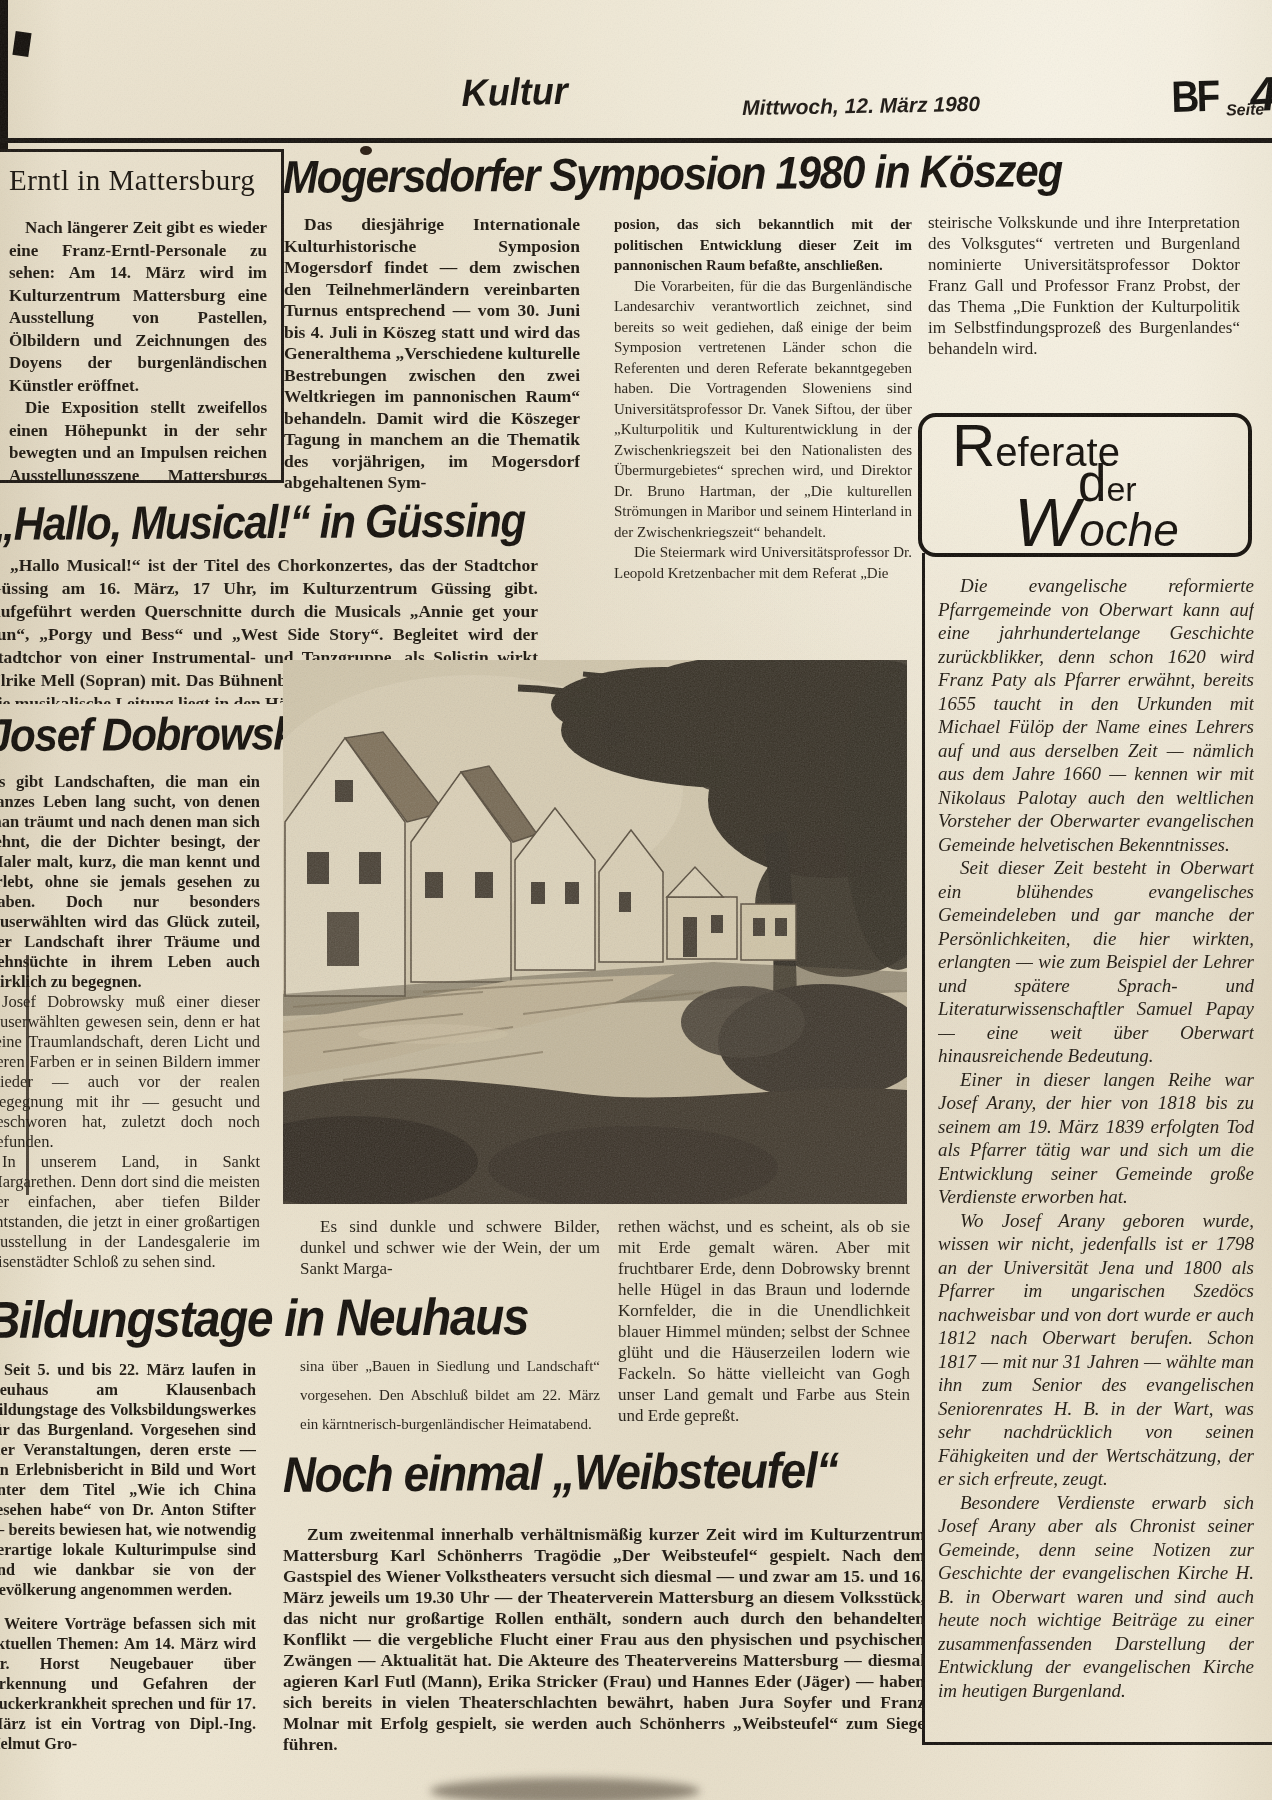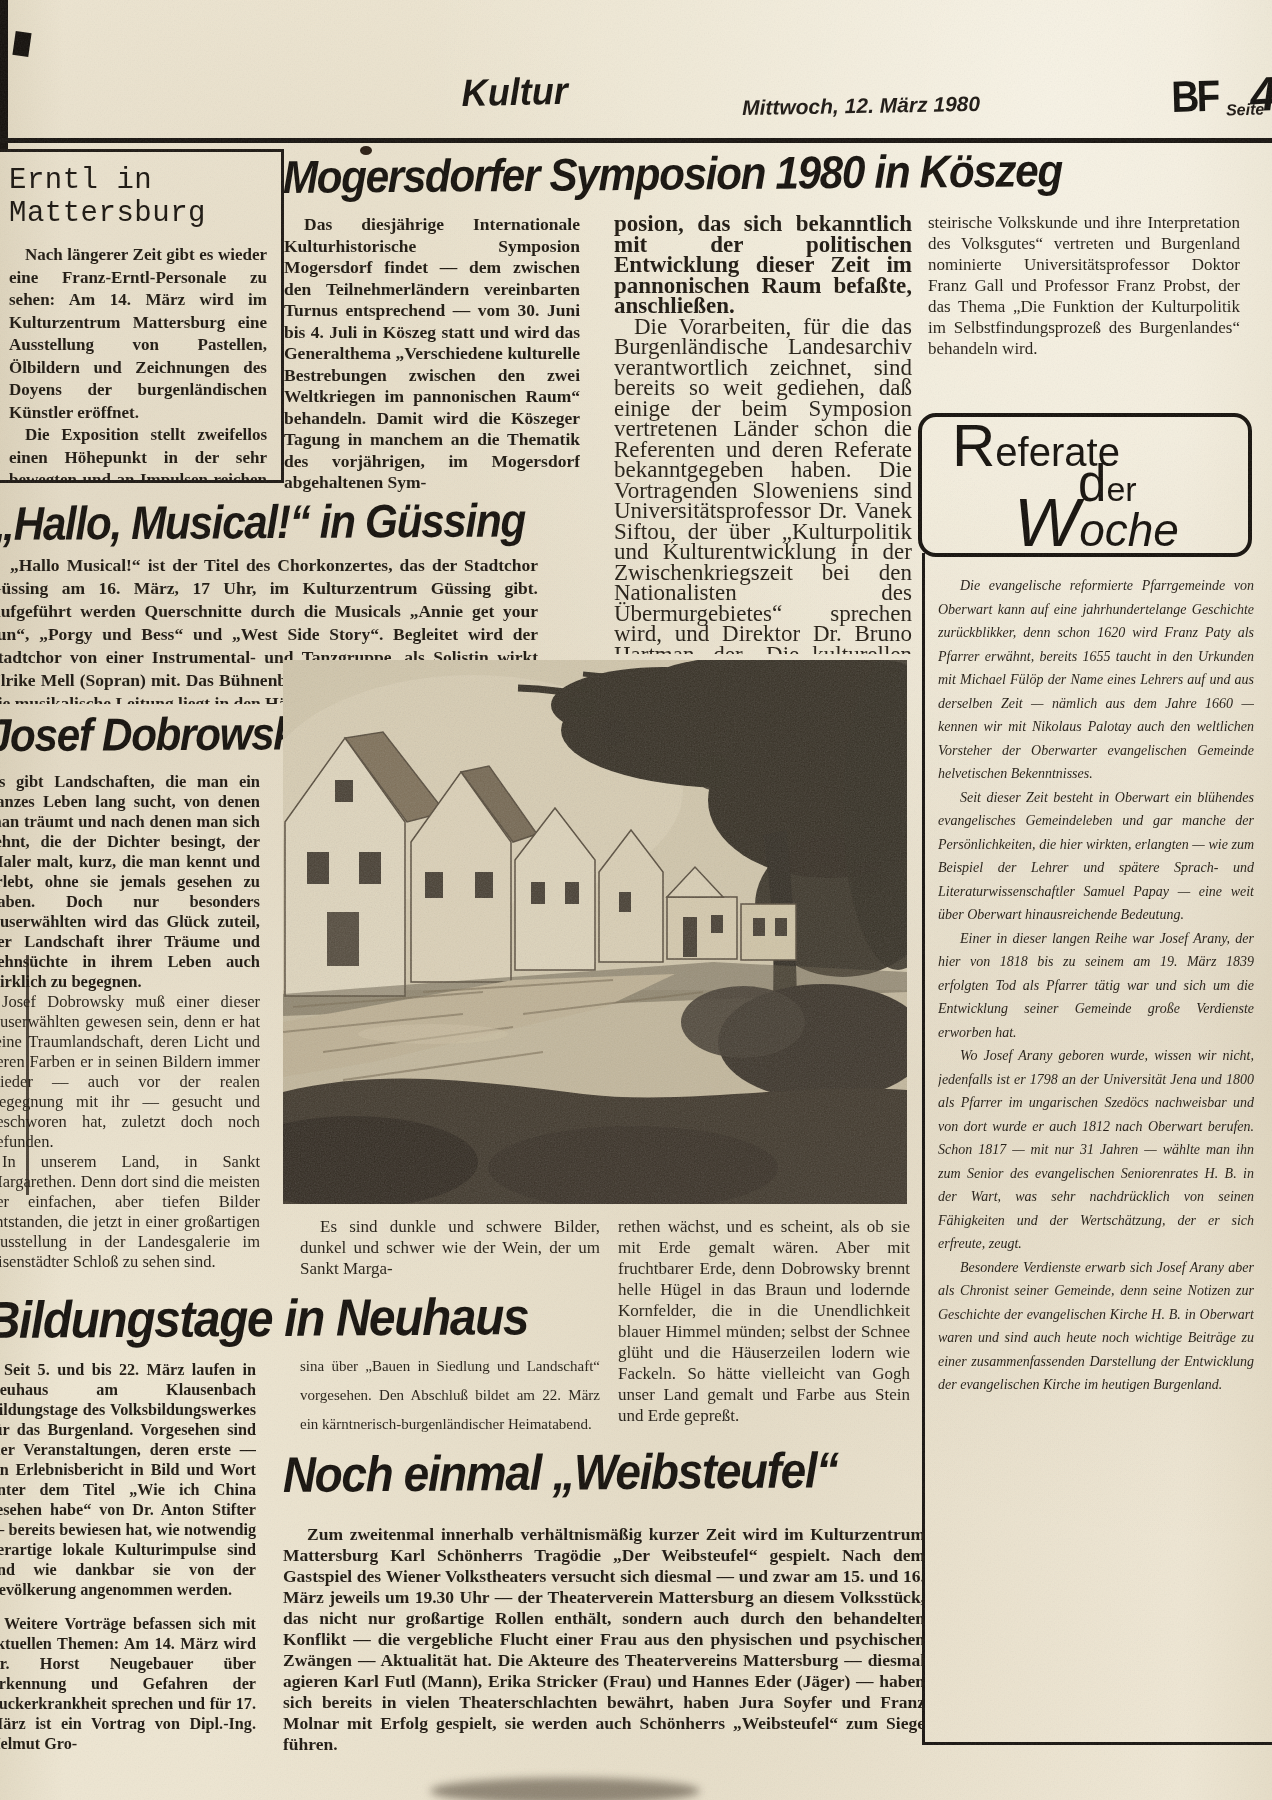--- a/index.html
+++ b/index.html
@@ -20,21 +20,21 @@
   .b{font-weight:700;color:#1e1810;}
   .it{font-style:italic;}
   .hl{
     font-family:"Liberation Sans",sans-serif;font-weight:700;font-style:italic;
     color:#15110c;white-space:nowrap;letter-spacing:-1.5px;transform-origin:left bottom;
   }
   .rule{background:#181410;}
   .clip{overflow:hidden;}
   
   .erntl{border:3px solid #1d1813;padding:10px 14px 0 16px;background:transparent;}
-  .erntl h2{margin:2px 0 14px 0;font-family:Liberation Mono, monospace;font-weight:500;
+  .erntl h2{margin:2px 0 20px 0;font-family:Liberation Serif, serif;font-weight:500;
     font-size:29px;letter-spacing:.5px;color:#1a150f;font-style:normal;}
   
   .logo-word{font-family:"Liberation Sans",sans-serif;font-weight:400;color:#14100b;line-height:.85;}
   .logo-word::first-letter{font-size:1.5em;}
   .gbox{border:4px solid #15110c;border-radius:18px;}
   .memorial-text p{margin:0;text-indent:22px;}
   .smudge{filter:blur(4px);}
   .artifact{background:#14100c;}
 </style>
 </head>
@@ -60,21 +60,21 @@
     <div class="serif b" style="font-size:17px;line-height:22.5px;">
       <p style="text-indent:16px;">Nach längerer Zeit gibt es wieder eine Franz-Erntl-Personale zu sehen: Am 14. März wird im Kulturzentrum Mattersburg eine Ausstellung von Pastellen, Ölbildern und Zeichnungen des Doyens der burgenländischen Künstler eröffnet.</p>
       <p style="text-indent:16px;">Die Exposition stellt zweifellos einen Höhepunkt in der sehr bewegten und an Impulsen reichen Ausstellungsszene Mattersburgs dar.</p>
     </div>
   </div>
 
   <div class="abs hl" style="left:283px;top:150px;font-size:46px;transform:rotate(-0.5deg) scaleX(.92);">Mogersdorfer Symposion 1980 in Köszeg</div>
   <div class="abs serif b clip" style="left:284px;top:214px;width:296px;max-height:365px;font-size:17.5px;line-height:21.5px;">
     <p style="text-indent:20px;">Das diesjährige Internationale Kulturhistorische Symposion Mogersdorf findet — dem zwischen den Teilnehmerländern vereinbarten Turnus entsprechend — vom 30. Juni bis 4. Juli in Köszeg statt und wird das Generalthema „Verschiedene kulturelle Bestrebungen zwischen den zwei Weltkriegen im pannonischen Raum“ behandeln. Damit wird die Köszeger Tagung in manchem an die Thematik des vorjährigen, im Mogersdorf abgehaltenen Sym-</p>
   </div>
-  <div class="abs serif clip" style="left:614px;top:214px;width:298px;max-height:440px;font-size:23px;line-height:20.5px;">
+  <div class="abs serif clip" style="left:614px;top:214px;width:298px;max-height:440px;font-size:15px;line-height:20.5px;">
     <p class="b">posion, das sich bekanntlich mit der politischen Entwicklung dieser Zeit im pannonischen Raum befaßte, anschließen.</p>
     <p style="text-indent:20px;">Die Vorarbeiten, für die das Burgenländische Landesarchiv verantwortlich zeichnet, sind bereits so weit gediehen, daß einige der beim Symposion vertretenen Länder schon die Referenten und deren Referate bekanntgegeben haben. Die Vortragenden Sloweniens sind Universitätsprofessor Dr. Vanek Siftou, der über „Kulturpolitik und Kulturentwicklung in der Zwischenkriegszeit bei den Nationalisten des Übermurgebietes“ sprechen wird, und Direktor Dr. Bruno Hartman, der „Die kulturellen Strömungen in Maribor und seinem Hinterland in der Zwischenkriegszeit“ behandelt.</p>
     <p style="text-indent:20px;">Die Steiermark wird Universitätsprofessor Dr. Leopold Kretzenbacher mit dem Referat „Die</p>
   </div>
   <div class="abs serif clip" style="left:928px;top:212px;width:312px;max-height:190px;font-size:17px;line-height:21px;">
     <p>steirische Volkskunde und ihre Interpretation des Volksgutes“ vertreten und Burgenland nominierte Universitätsprofessor Doktor Franz Gall und Professor Franz Probst, der das Thema „Die Funktion der Kulturpolitik im Selbstfindungsprozeß des Burgenlandes“ behandeln wird.</p>
   </div>
 
   <div class="abs hl" style="left:-6px;top:496px;font-size:47px;transform:rotate(-0.4deg) scaleX(.9);">„Hallo, Musical!“ in Güssing</div>
   <div class="abs serif b clip" style="left:-12px;top:554px;width:550px;max-height:150px;font-size:17.5px;line-height:23px;">
@@ -171,21 +171,21 @@
   <div class="abs serif clip" style="left:300px;top:1216px;width:300px;max-height:72px;font-size:17px;line-height:21px;">
     <p style="text-indent:20px;">Es sind dunkle und schwere Bilder, dunkel und schwer wie der Wein, der um Sankt Marga-</p>
   </div>
 
   <div class="abs gbox" style="left:918px;top:413px;width:326px;height:136px;"></div>
   <div class="abs logo-word" style="left:952px;top:420px;font-size:40px;">Referate</div>
   <div class="abs logo-word" style="left:1078px;top:462px;font-size:34px;">der</div>
   <div class="abs logo-word" style="left:1014px;top:494px;font-size:46px;font-style:italic;">Woche</div>
   <div class="abs rule" style="left:922px;top:553px;width:3px;height:1189px;"></div>
   <div class="abs rule" style="left:922px;top:1742px;width:350px;height:3px;"></div>
-  <div class="abs serif it memorial-text clip" style="left:938px;top:574px;width:316px;max-height:1160px;font-size:14px;line-height:23.5px;color:#201a12;">
+  <div class="abs serif it memorial-text clip" style="left:938px;top:574px;width:316px;max-height:1160px;font-size:19px;line-height:23.5px;color:#201a12;">
     <p>Die evangelische reformierte Pfarrgemeinde von Oberwart kann auf eine jahrhundertelange Geschichte zurückblikker, denn schon 1620 wird Franz Paty als Pfarrer erwähnt, bereits 1655 taucht in den Urkunden mit Michael Fülöp der Name eines Lehrers auf und aus derselben Zeit — nämlich aus dem Jahre 1660 — kennen wir mit Nikolaus Palotay auch den weltlichen Vorsteher der Oberwarter evangelischen Gemeinde helvetischen Bekenntnisses.</p>
     <p>Seit dieser Zeit besteht in Oberwart ein blühendes evangelisches Gemeindeleben und gar manche der Persönlichkeiten, die hier wirkten, erlangten — wie zum Beispiel der Lehrer und spätere Sprach- und Literaturwissenschaftler Samuel Papay — eine weit über Oberwart hinausreichende Bedeutung.</p>
     <p>Einer in dieser langen Reihe war Josef Arany, der hier von 1818 bis zu seinem am 19. März 1839 erfolgten Tod als Pfarrer tätig war und sich um die Entwicklung seiner Gemeinde große Verdienste erworben hat.</p>
     <p>Wo Josef Arany geboren wurde, wissen wir nicht, jedenfalls ist er 1798 an der Universität Jena und 1800 als Pfarrer im ungarischen Szedöcs nachweisbar und von dort wurde er auch 1812 nach Oberwart berufen. Schon 1817 — mit nur 31 Jahren — wählte man ihn zum Senior des evangelischen Seniorenrates H. B. in der Wart, was sehr nachdrücklich von seinen Fähigkeiten und der Wertschätzung, der er sich erfreute, zeugt.</p>
     <p>Besondere Verdienste erwarb sich Josef Arany aber als Chronist seiner Gemeinde, denn seine Notizen zur Geschichte der evangelischen Kirche H. B. in Oberwart waren und sind auch heute noch wichtige Beiträge zu einer zusammenfassenden Darstellung der Entwicklung der evangelischen Kirche im heutigen Burgenland.</p>
   </div>
 
   <div class="abs hl" style="left:-14px;top:1290px;font-size:52px;transform:rotate(-0.4deg) scaleX(.92);">Bildungstage in Neuhaus</div>
   <div class="abs serif clip" style="left:-12px;top:1360px;width:268px;max-height:438px;font-size:16.2px;line-height:20px;">
     <p class="b" style="text-indent:16px;">Seit 5. und bis 22. März laufen in Neuhaus am Klausenbach Bildungstage des Volksbildungswerkes für das Burgenland. Vorgesehen sind vier Veranstaltungen, deren erste — ein Erlebnisbericht in Bild und Wort unter dem Titel „Wie ich China gesehen habe“ von Dr. Anton Stifter — bereits bewiesen hat, wie notwendig derartige lokale Kulturimpulse sind und wie dankbar sie von der Bevölkerung angenommen werden.</p>

